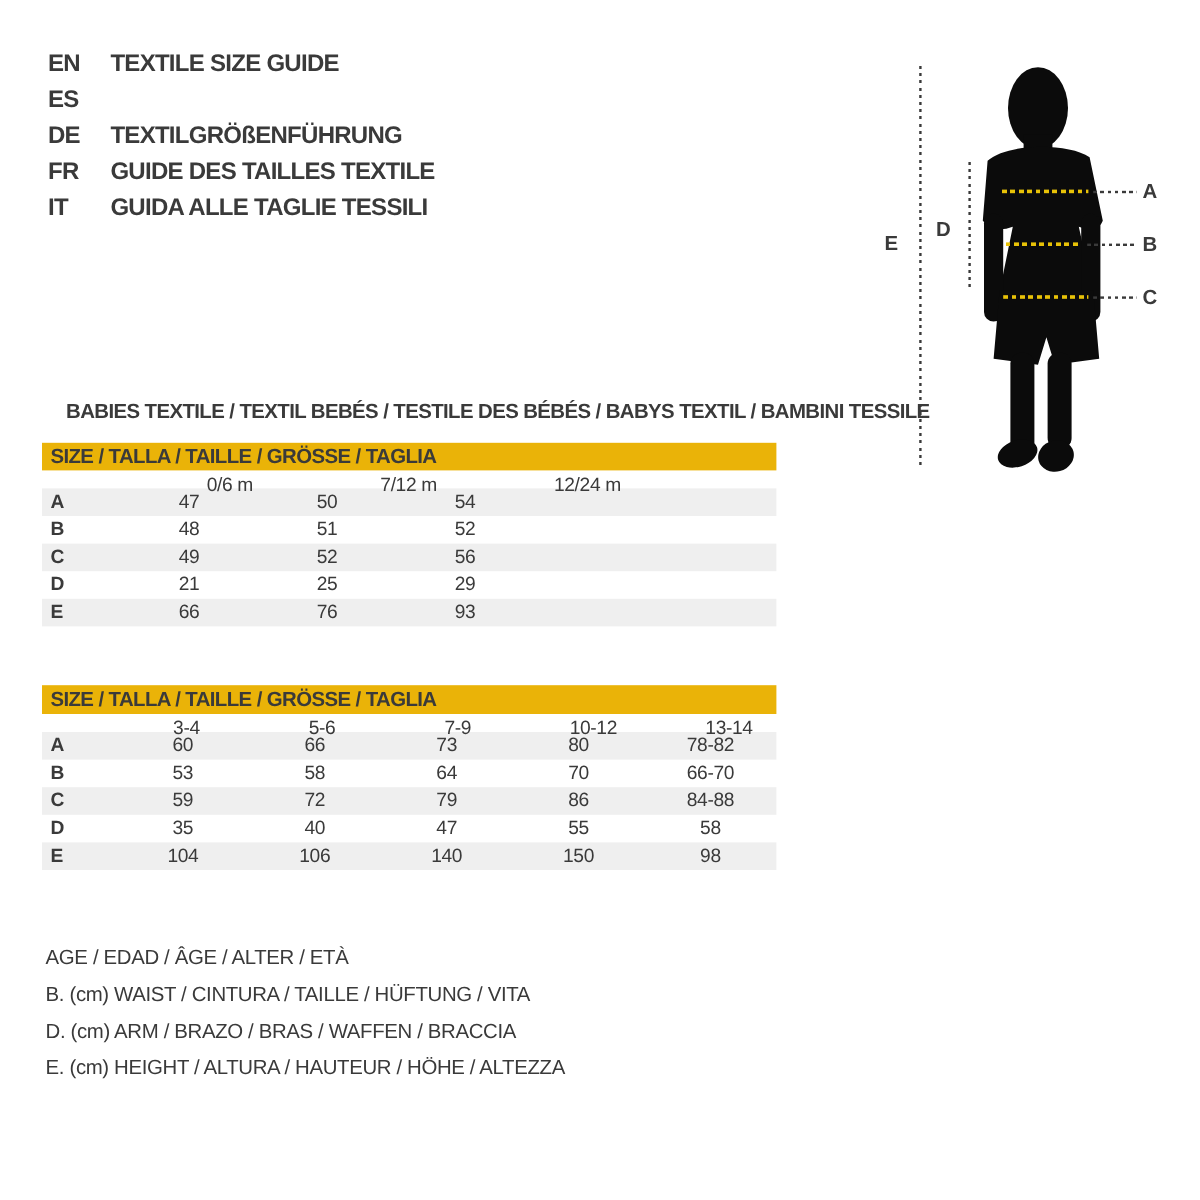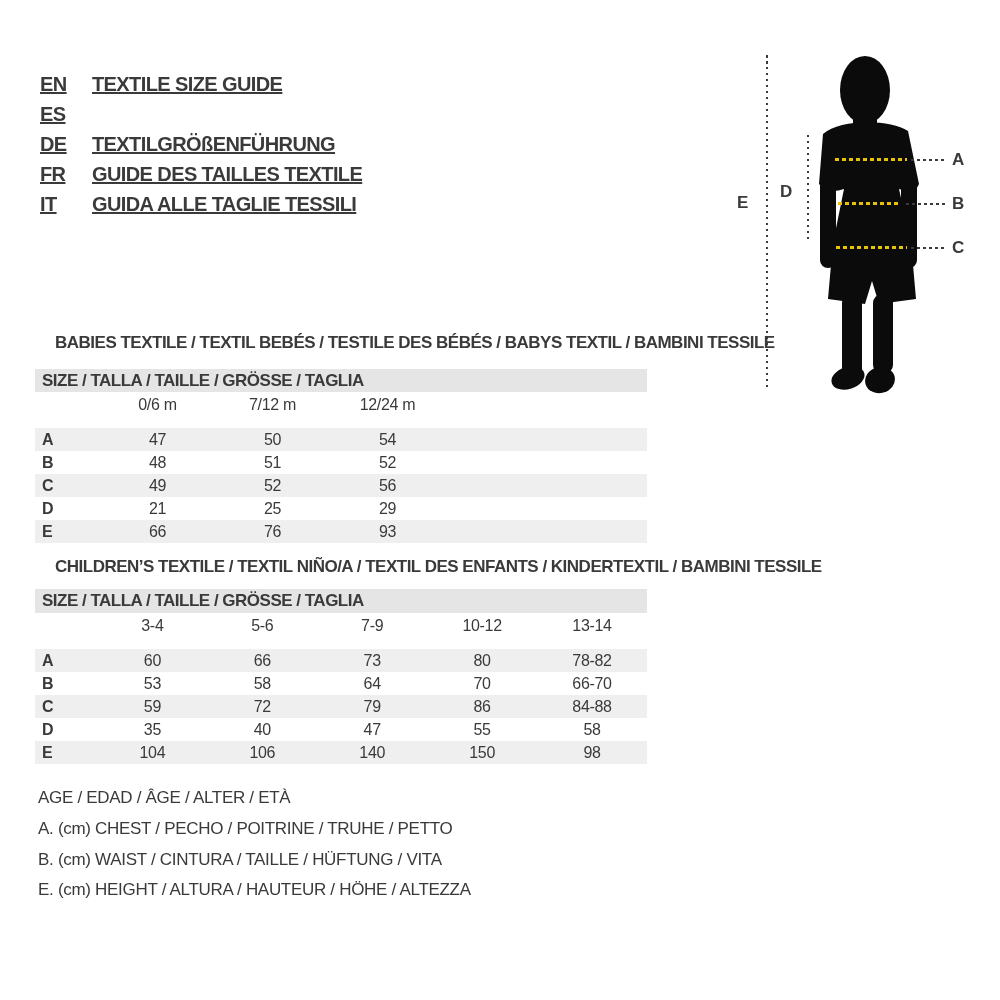--- a/index.html
+++ b/index.html
@@ -2,21 +2,21 @@
 <html><head>
 <meta charset="utf-8">
 <style>
   html,body{margin:0;padding:0;}
   body{
     width:1000px;height:1000px;position:relative;background:#ffffff;
     font-family:"Liberation Sans",sans-serif;color:#3a3a3a;
     overflow:hidden;
   }
   
-  .lang-block{position:absolute;left:40px;top:69px;text-decoration:underline;}
+  .lang-block{position:absolute;left:40px;top:38px;}
   .lang-row{display:flex;line-height:30px;}
   .lang-code{width:52px;font-size:20px;font-weight:bold;letter-spacing:-0.6px;}
   .lang-title{font-size:20px;font-weight:bold;letter-spacing:-0.6px;}
   
   .figure{position:absolute;left:730px;top:45px;width:250px;height:360px;}
   .figure svg{position:absolute;left:85px;top:5px;}
   .vdots{position:absolute;width:2px;
     background:repeating-linear-gradient(180deg,#3a3a3a 0 2.5px,transparent 2.5px 6px);}
   .e-line{left:36px;top:10px;height:335px;}
   .d-line{left:77px;top:90px;height:108px;}
@@ -34,26 +34,26 @@
   .la{left:222px;top:104px;}
   .lb{left:222px;top:148px;}
   .lc{left:222px;top:192px;}
   .ld{left:50px;top:136px;}
   .le{left:7px;top:147px;}
   
   .tbl{position:absolute;width:612px;}
   .babies{left:35px;top:334px;}
   .children{left:35px;top:558px;}
   .sec-title{font-size:17px;font-weight:bold;letter-spacing:-0.5px;margin-left:20px;line-height:18px;white-space:nowrap;}
-  .size-bar{background:#e5e5e5;height:23px;line-height:23px;padding-left:7px;
+  .size-bar{background:#eab308;height:23px;line-height:23px;padding-left:7px;
     font-size:17px;font-weight:bold;letter-spacing:-0.5px;}
   .babies .size-bar{margin-top:17px;}
   .children .size-bar{margin-top:13px;height:24px;line-height:24px;}
   .trow{display:flex;height:23px;line-height:23px;font-size:16px;}
-  .thead-row{height:36px;line-height:25px;}
+  .thead-row{height:15px;line-height:25px;gap:34px;}
   .stripe{background:#efefef;}
   .tlabel{width:65px;padding-left:7px;box-sizing:border-box;font-weight:bold;letter-spacing:-0.3px;}
   .tcell{width:115px;text-align:center;letter-spacing:-0.3px;}
   
   .legend{position:absolute;left:38px;top:783px;}
   .legend-line{font-size:17px;line-height:30.8px;letter-spacing:-0.3px;white-space:nowrap;}
 </style>
 </head>
 <body>
 
@@ -147,21 +147,20 @@
   </div>
   <div class="trow stripe">
     <span class="tlabel">E</span>
     <span class="tcell">66</span>
     <span class="tcell">76</span>
     <span class="tcell">93</span>
   </div>
 </div>
 
 <div class="tbl children">
-  <div class="sec-title">CHILDREN’S TEXTILE / TEXTIL NIÑO/A / TEXTIL DES ENFANTS / KINDERTEXTIL / BAMBINI TESSILE</div>
   <div class="size-bar">SIZE / TALLA / TAILLE / GRÖSSE / TAGLIA</div>
   <div class="trow thead-row">
     <span class="tlabel"></span>
     <span class="tcell">3-4</span>
     <span class="tcell">5-6</span>
     <span class="tcell">7-9</span>
     <span class="tcell">10-12</span>
     <span class="tcell">13-14</span>
   </div>
   <div class="trow stripe">
@@ -201,16 +200,16 @@
     <span class="tcell">104</span>
     <span class="tcell">106</span>
     <span class="tcell">140</span>
     <span class="tcell">150</span>
     <span class="tcell">98</span>
   </div>
 </div>
 
 <div class="legend">
   <div class="legend-line">AGE / EDAD / ÂGE / ALTER / ETÀ</div>
-  <div class="legend-line">A. (cm) CHEST / PECHO / POITRINE / TRUHE / PETTO</div>
   <div class="legend-line">B. (cm) WAIST / CINTURA / TAILLE / HÜFTUNG / VITA</div>
+  <div class="legend-line">D. (cm) ARM / BRAZO / BRAS / WAFFEN / BRACCIA</div>
   <div class="legend-line">E. (cm) HEIGHT / ALTURA / HAUTEUR / HÖHE / ALTEZZA</div>
 </div>
 
 </body></html>

